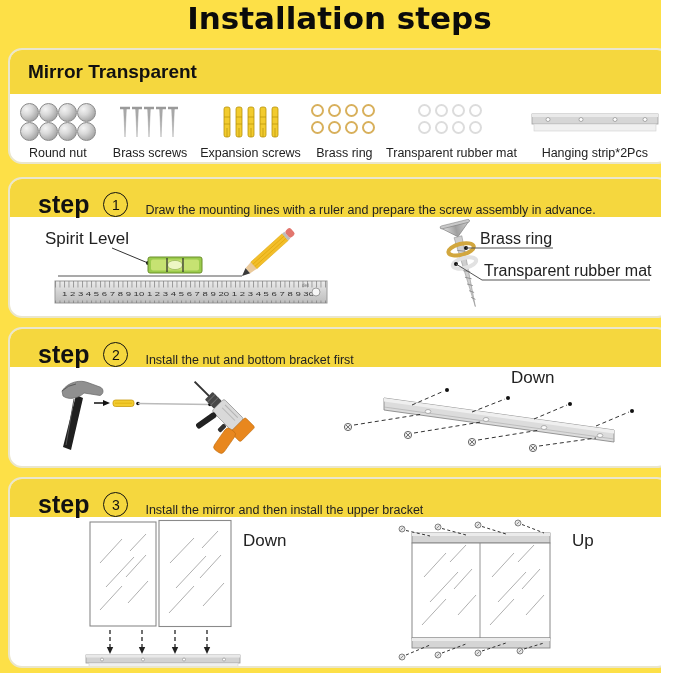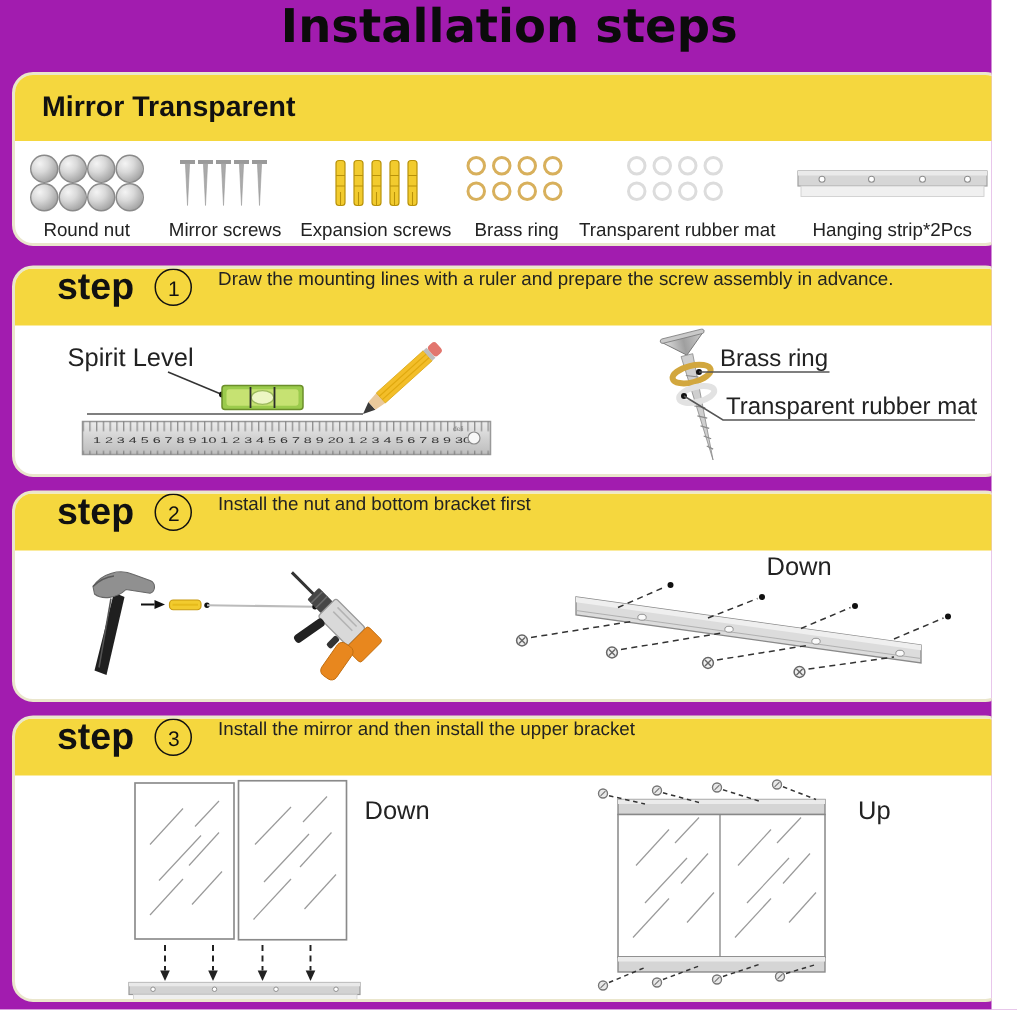--- a/index.html
+++ b/index.html
@@ -1,21 +1,21 @@
 <!DOCTYPE html>
 <html><head>
 <meta charset="utf-8">
 <style>
   :root{
     --yellow:#F5D73E;
     --panel-border:#EAE6CC;
     --ink:#1b1b1b;
   }
   html,body{margin:0;padding:0;background:#fff;}
-  .page{position:relative;width:661px;height:673px;background:#a21caf;
+  .page{position:relative;width:661px;height:673px;background:#fde047;
         font-family:"Liberation Sans",sans-serif;color:var(--ink);overflow:hidden;}
   svg{font-family:"Liberation Sans",sans-serif;display:block;}
   .page-title{position:absolute;top:0;left:0;width:679px;text-align:center;
       font-family:"DejaVu Sans",sans-serif;font-weight:bold;font-size:31px;color:#0b0b0b;}
   .panel{position:absolute;left:8px;width:663px;background:#fff;border:2px solid var(--panel-border);
       border-radius:14px;overflow:hidden;box-sizing:border-box;}
   
   .acc-header{background:var(--yellow);height:44px;display:flex;align-items:center;
       padding-left:18px;font-size:19px;font-weight:bold;color:#111;}
   .acc-items{display:flex;align-items:flex-start;padding-top:9px;}
@@ -24,21 +24,21 @@
   .acc-label{font-size:12.5px;color:#222;margin-top:3px;white-space:nowrap;}
   .nut-grid{display:grid;grid-template-columns:repeat(4,18px);grid-auto-rows:18px;gap:1px;}
   .nut{width:17px;height:17px;border-radius:50%;
       background:radial-gradient(circle at 32% 30%,#f4f4f4 0%,#d9d9d9 35%,#a8a8a8 75%,#8d8d8d 100%);
       border:0.5px solid #8a8a8a;}
   .ring-grid{display:grid;grid-template-columns:repeat(4,15px);grid-auto-rows:15px;gap:2px;}
   .ring{width:9px;height:9px;border-radius:50%;}
   .ring.brass{border:2.6px solid #D8B05C;}
   .ring.rubber{border:2.6px solid #DCDCDC;}
   
-  .step-header{background:var(--yellow);height:38px;display:flex;align-items:flex-start;padding-left:28px;}
+  .step-header{background:var(--yellow);height:38px;display:flex;align-items:flex-end;padding-left:28px;}
   .step-word{font-size:25px;font-weight:bold;color:#111;line-height:1;}
   .step-num{width:23px;height:23px;border:1.6px solid #111;border-radius:50%;margin-left:14px;
       display:flex;align-items:center;justify-content:center;font-size:14px;color:#111;}
   .step-desc{font-size:12.5px;color:#222;margin-left:17px;}
   .step-body{width:659px;}
 </style>
 </head>
 <body>
 
 <div class="page">
@@ -83,21 +83,21 @@
                   <line x1="-5" y1="4" x2="5" y2="4" stroke-width="2.6"></line>
                   <polygon points="-1.4,5 1.4,5 0,33" fill="#aaa" stroke-width="0.4"></polygon>
                 </g>
               <g transform="translate(55,0)">
                   <line x1="-5" y1="4" x2="5" y2="4" stroke-width="2.6"></line>
                   <polygon points="-1.4,5 1.4,5 0,33" fill="#aaa" stroke-width="0.4"></polygon>
                 </g>
             </g>
           </svg>
         </div>
-        <span class="acc-label">Mirror screws</span>
+        <span class="acc-label">Brass screws</span>
       </div>
 
       <div class="acc-item" style="flex-basis:17%;">
         <div class="acc-icon">
           <svg width="62" height="38" viewBox="0 0 62 38">
             <g>
               <g transform="translate(7,0)">
                   <rect x="-3" y="3" width="6" height="30" rx="2" fill="#F2CB2E" stroke="#B8920A" stroke-width="0.8"></rect>
                   <line x1="-3" y1="13" x2="3" y2="13" stroke="#B8920A" stroke-width="0.7"></line>
                   <line x1="-3" y1="20" x2="3" y2="20" stroke="#B8920A" stroke-width="0.7"></line>

